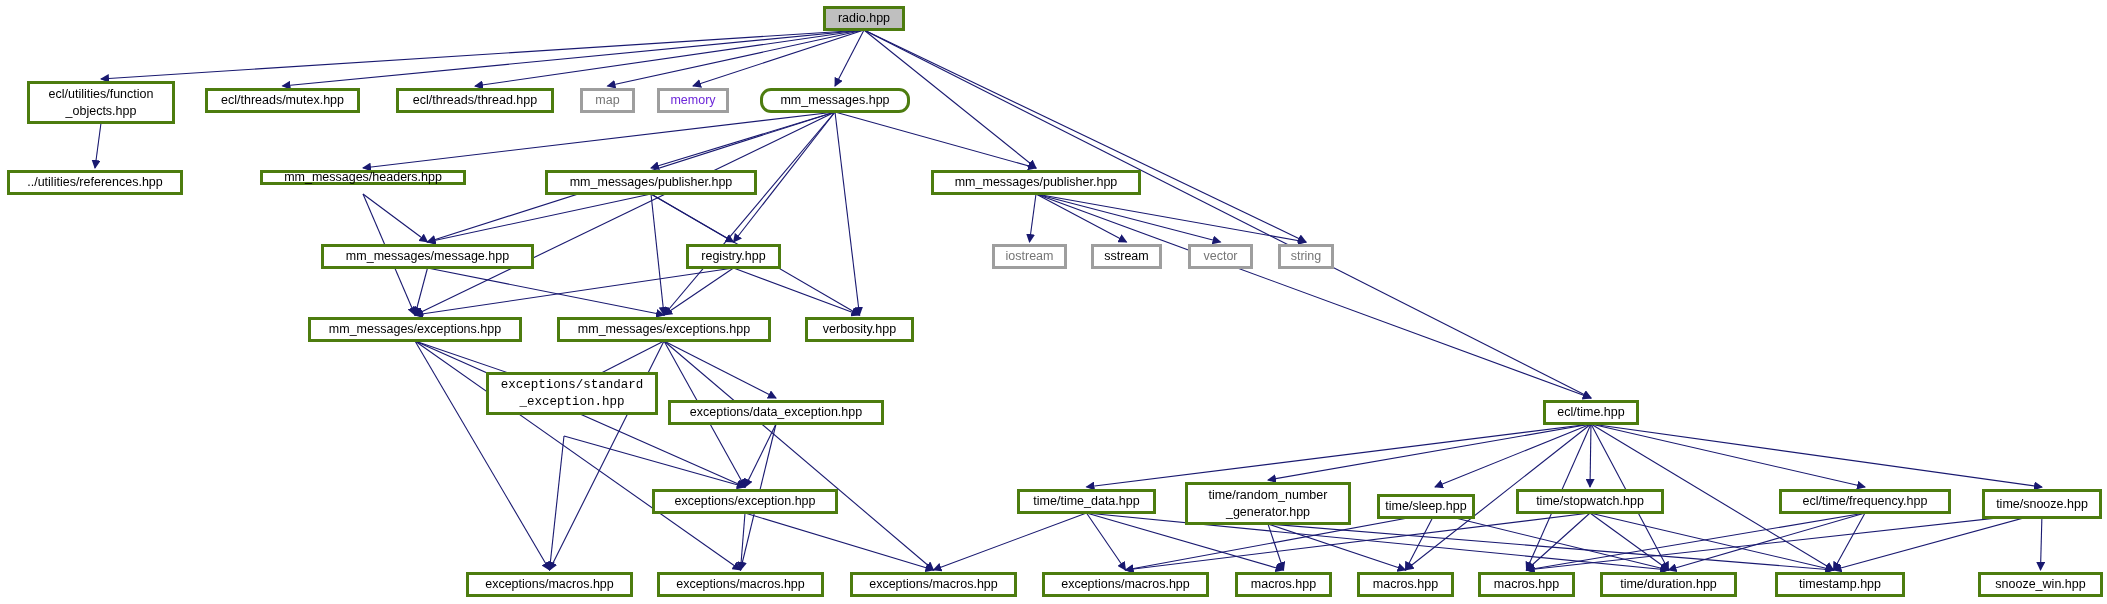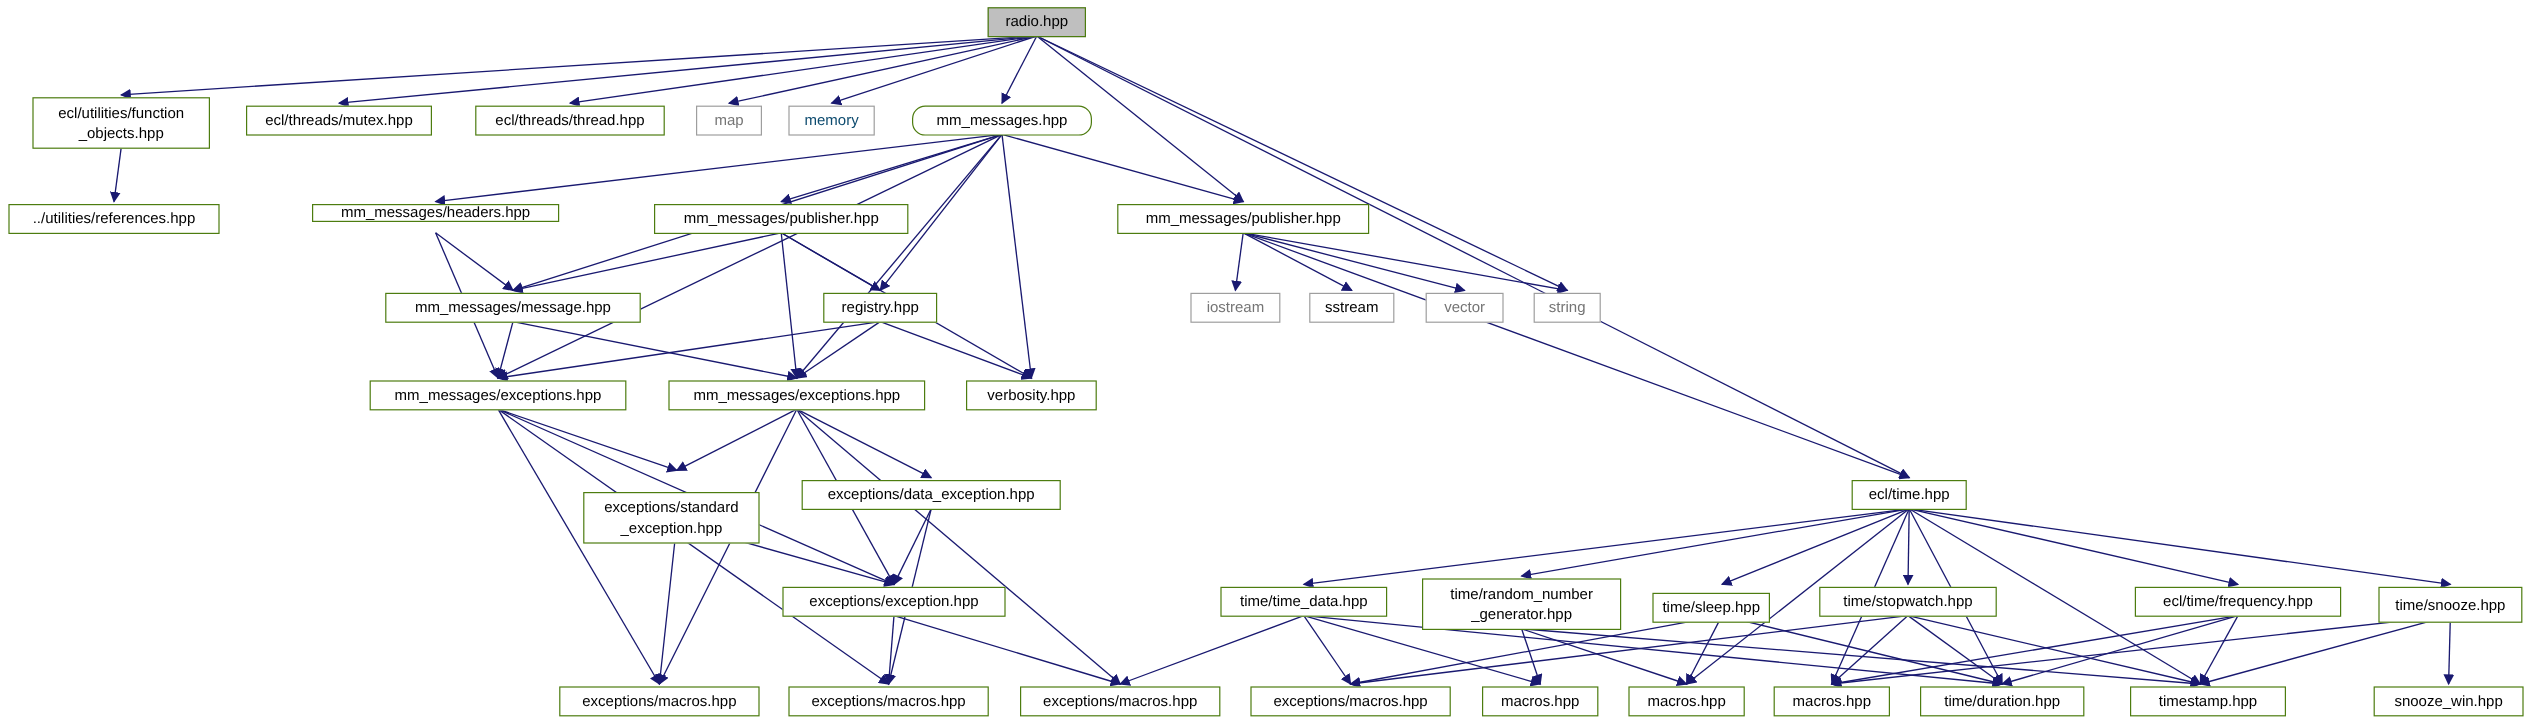--- a/index.html
+++ b/index.html
@@ -16,21 +16,21 @@
     overflow: hidden;
   }
   #edge-layer {
     position: absolute;
     left: 0;
     top: 0;
   }
   .node {
     position: absolute;
     box-sizing: border-box;
-    border: 1px solid #4d7c0f;
+    border: 3px solid #4d7c0f;
     background: #ffffff;
     color: #000000;
     display: flex;
     align-items: center;
     justify-content: center;
     text-align: center;
     font-size: 12.5px;
     line-height: 1.3;
     white-space: pre-line;
     cursor: pointer;
@@ -140,36 +140,36 @@
       <path d="M2042,513 L1833.5,570" class="edge" stroke="#191970" marker-end="url(#arrow)"></path>
       <path d="M2042,513 L1526.5,570" class="edge" stroke="#191970" marker-end="url(#arrow)"></path>
     </svg>
   <div id="node-layer">
       <div class="node root" style="left: 823px; top: 6px; width: 82px; height: 25px; background: rgb(191, 191, 191);">radio.hpp</div>
       <div class="node internal" style="left: 27px; top: 81px; width: 148px; height: 43px;">ecl/utilities/function
 _objects.hpp</div>
       <div class="node internal" style="left: 205px; top: 88px; width: 155px; height: 25px;">ecl/threads/mutex.hpp</div>
       <div class="node internal" style="left: 396px; top: 88px; width: 158px; height: 25px;">ecl/threads/thread.hpp</div>
       <div class="node external" style="left: 580px; top: 88px; width: 55px; height: 25px; border-color: rgb(158, 158, 158); color: rgb(117, 117, 117);">map</div>
-      <div class="node external" style="left: 657px; top: 88px; width: 72px; height: 25px; border-color: rgb(158, 158, 158); color: #0c4a6e;">memory</div>
+      <div class="node external" style="left: 657px; top: 88px; width: 72px; height: 25px; border-color: rgb(158, 158, 158); color: #6d28d9;">memory</div>
       <div class="node internal" style="left: 760px; top: 88px; width: 150px; height: 25px; border-radius: 11px;">mm_messages.hpp</div>
       <div class="node internal" style="left: 7px; top: 170px; width: 176px; height: 25px;">../utilities/references.hpp</div>
       <div class="node internal" style="left: 260px; top: 170px; width: 206px; height: 15px;">mm_messages/headers.hpp</div>
       <div class="node internal" style="left: 545px; top: 170px; width: 212px; height: 25px;">mm_messages/publisher.hpp</div>
       <div class="node internal" style="left: 931px; top: 170px; width: 210px; height: 25px;">mm_messages/publisher.hpp</div>
       <div class="node internal" style="left: 321px; top: 244px; width: 213px; height: 25px;">mm_messages/message.hpp</div>
       <div class="node internal" style="left: 686px; top: 244px; width: 95px; height: 25px;">registry.hpp</div>
       <div class="node external" style="left: 992px; top: 244px; width: 75px; height: 25px; border-color: rgb(158, 158, 158); color: rgb(117, 117, 117);">iostream</div>
       <div class="node external" style="left: 1091px; top: 244px; width: 71px; height: 25px; border-color: rgb(158, 158, 158); color: #000000;">sstream</div>
       <div class="node external" style="left: 1188px; top: 244px; width: 65px; height: 25px; border-color: rgb(158, 158, 158); color: rgb(117, 117, 117);">vector</div>
       <div class="node external" style="left: 1278px; top: 244px; width: 56px; height: 25px; border-color: rgb(158, 158, 158); color: rgb(117, 117, 117);">string</div>
       <div class="node internal" style="left: 308px; top: 317px; width: 214px; height: 25px;">mm_messages/exceptions.hpp</div>
       <div class="node internal" style="left: 557px; top: 317px; width: 214px; height: 25px;">mm_messages/exceptions.hpp</div>
       <div class="node internal" style="left: 805px; top: 317px; width: 109px; height: 25px;">verbosity.hpp</div>
-      <div class="node internal" style="left: 486px; top: 410px; width: 147px; height: 43px;">exceptions/standard
+      <div class="node internal" style="left: 486px; top: 372px; width: 172px; height: 43px; font-family: Liberation Mono, monospace;">exceptions/standard
 _exception.hpp</div>
       <div class="node internal" style="left: 668px; top: 400px; width: 216px; height: 25px;">exceptions/data_exception.hpp</div>
       <div class="node internal" style="left: 1543px; top: 400px; width: 96px; height: 25px;">ecl/time.hpp</div>
       <div class="node internal" style="left: 652px; top: 489px; width: 186px; height: 25px;">exceptions/exception.hpp</div>
       <div class="node internal" style="left: 1017px; top: 489px; width: 139px; height: 25px;">time/time_data.hpp</div>
       <div class="node internal" style="left: 1185px; top: 482px; width: 166px; height: 43px;">time/random_number
 _generator.hpp</div>
       <div class="node internal" style="left: 1377px; top: 462px; width: 98px; height: 25px; margin-top: 32px;">time/sleep.hpp</div>
       <div class="node internal" style="left: 1516px; top: 489px; width: 148px; height: 25px;">time/stopwatch.hpp</div>
       <div class="node internal" style="left: 1779px; top: 489px; width: 172px; height: 25px;">ecl/time/frequency.hpp</div>

